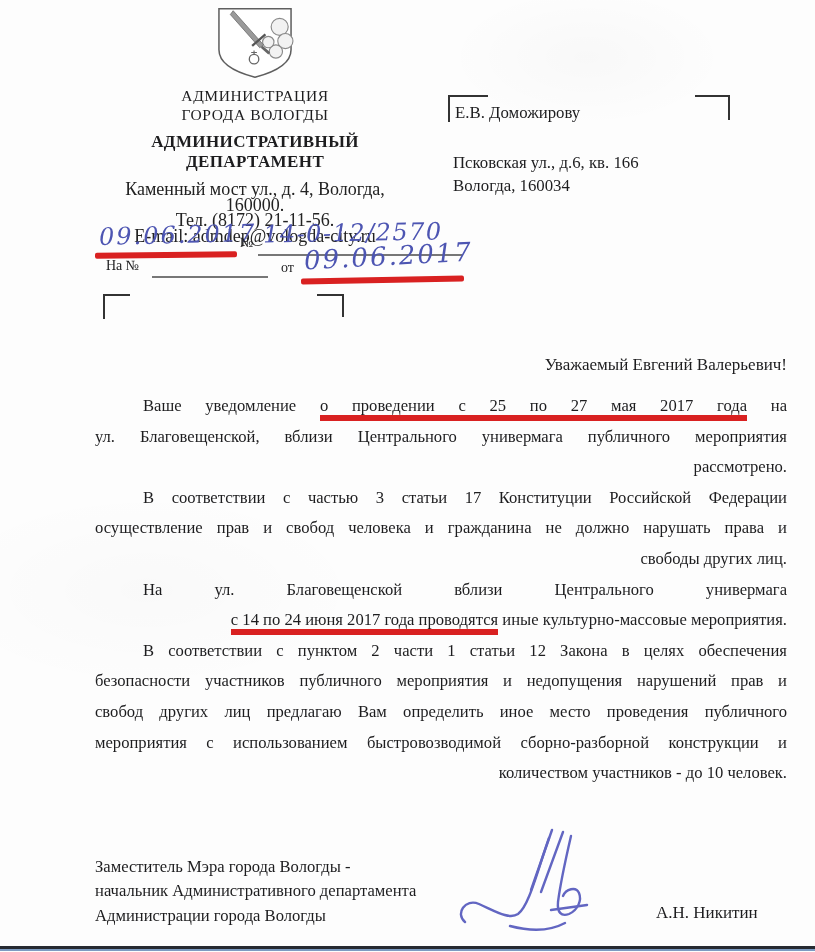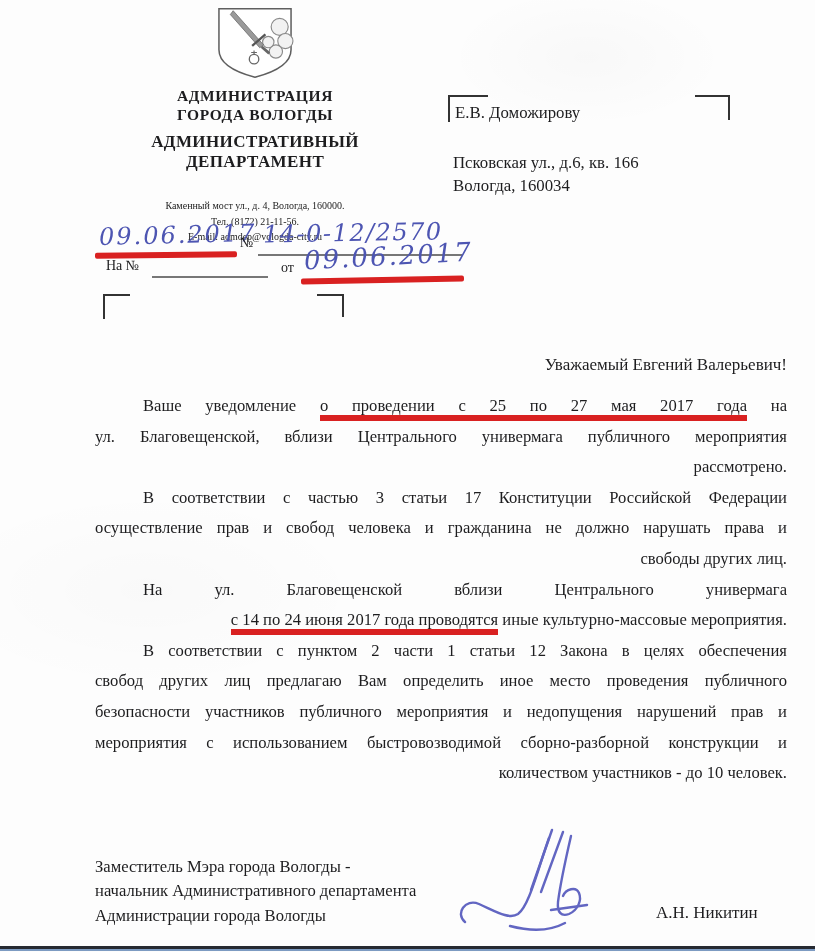--- a/index.html
+++ b/index.html
@@ -11,23 +11,23 @@
       radial-gradient(140px 70px at 72% 6%, rgba(0,0,0,0.02), transparent),
       radial-gradient(220px 100px at 18% 62%, rgba(0,0,0,0.015), transparent),
       #fdfdfd;
     font-family:"Liberation Serif", serif;
     color:#1d1d1f;
     overflow:hidden;
   }
   
   .letterhead{position:absolute;left:100px;top:6px;width:310px;text-align:center;}
   .arms{display:block;margin:0 auto 6px auto;}
-  .org-name{font-weight:bold;font-size:15.5px;line-height:19px;letter-spacing:0.6px;}
+  .org-name{font-weight:normal;font-size:15.5px;line-height:19px;letter-spacing:0.6px;}
   .dept-name{font-weight:bold;font-size:17px;line-height:19.5px;letter-spacing:0.4px;margin-top:8px;}
-  .lh-contacts{font-size:10px;line-height:15.5px;margin-top:27px;color:#222;}
+  .lh-contacts{font-size:18px;line-height:15.5px;margin-top:11px;color:#222;}
   .corner{position:absolute;}
   .corner-tl{border-top:2px solid #333;border-left:2px solid #333;width:38px;height:25px;left:448px;top:95px;}
   .corner-tr{border-top:2px solid #333;border-right:2px solid #333;width:33px;height:23px;left:695px;top:95px;}
   .recipient-name{position:absolute;left:455px;top:103px;font-size:16.8px;}
   .recipient-addr{position:absolute;left:453px;top:151px;font-size:16.8px;line-height:23px;}
   
   .hw{font-family:"DejaVu Serif", serif;font-style:italic;color:#4d55b2;display:inline-block;}
   .hw-date1{position:absolute;left:99px;top:221px;font-size:24px;letter-spacing:2px;transform:rotate(-1.5deg);}
   .red-line{position:absolute;background:#d92121;height:6px;border-radius:2px;}
   .red-line-1{left:95px;top:252px;width:142px;transform:rotate(-0.7deg);}
@@ -119,22 +119,22 @@
   <div class="body-text">
       <div class="bline indent just"><span>Ваше уведомление </span><span class="redline">о проведении с 25 по 27 мая 2017 года</span><span> на</span></div>
       <div class="bline just"><span>ул. Благовещенской, вблизи Центрального универмага публичного мероприятия</span></div>
       <div class="bline"><span>рассмотрено.</span></div>
       <div class="bline indent just"><span>В соответствии с частью 3 статьи 17 Конституции Российской Федерации</span></div>
       <div class="bline just"><span>осуществление прав и свобод человека и гражданина не должно нарушать права и</span></div>
       <div class="bline"><span>свободы других лиц.</span></div>
       <div class="bline indent just"><span>На ул. Благовещенской вблизи Центрального универмага</span></div>
       <div class="bline"><span class="redline">с 14 по 24 июня 2017 года проводятся</span><span> иные культурно-массовые мероприятия.</span></div>
       <div class="bline indent just"><span>В соответствии с пунктом 2 части 1 статьи 12 Закона в целях обеспечения</span></div>
+      <div class="bline just"><span>безопасности участников публичного мероприятия и недопущения нарушений прав и</span></div>
       <div class="bline just"><span>свобод других лиц предлагаю Вам определить иное место проведения публичного</span></div>
-      <div class="bline just"><span>безопасности участников публичного мероприятия и недопущения нарушений прав и</span></div>
       <div class="bline just"><span>мероприятия с использованием быстровозводимой сборно-разборной конструкции и</span></div>
       <div class="bline"><span>количеством участников - до 10 человек.</span></div>
     </div>
 
   <div class="sig-position">
     <div>Заместитель Мэра города Вологды -</div>
     <div>начальник Административного департамента</div>
     <div>Администрации города Вологды</div>
   </div>
 

